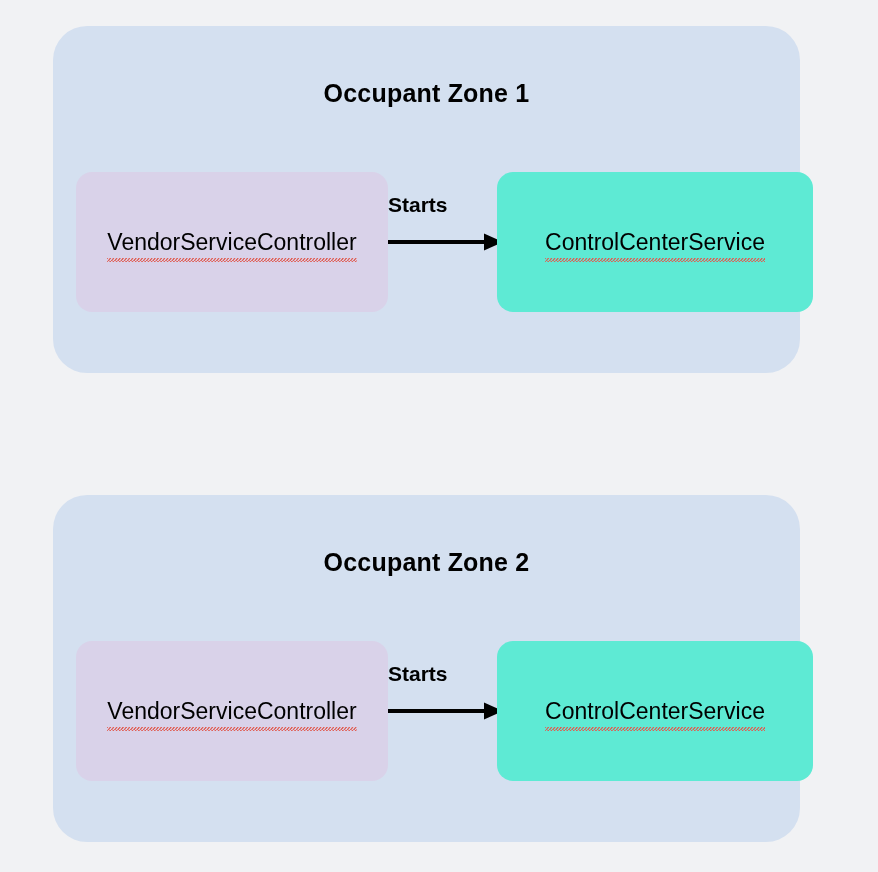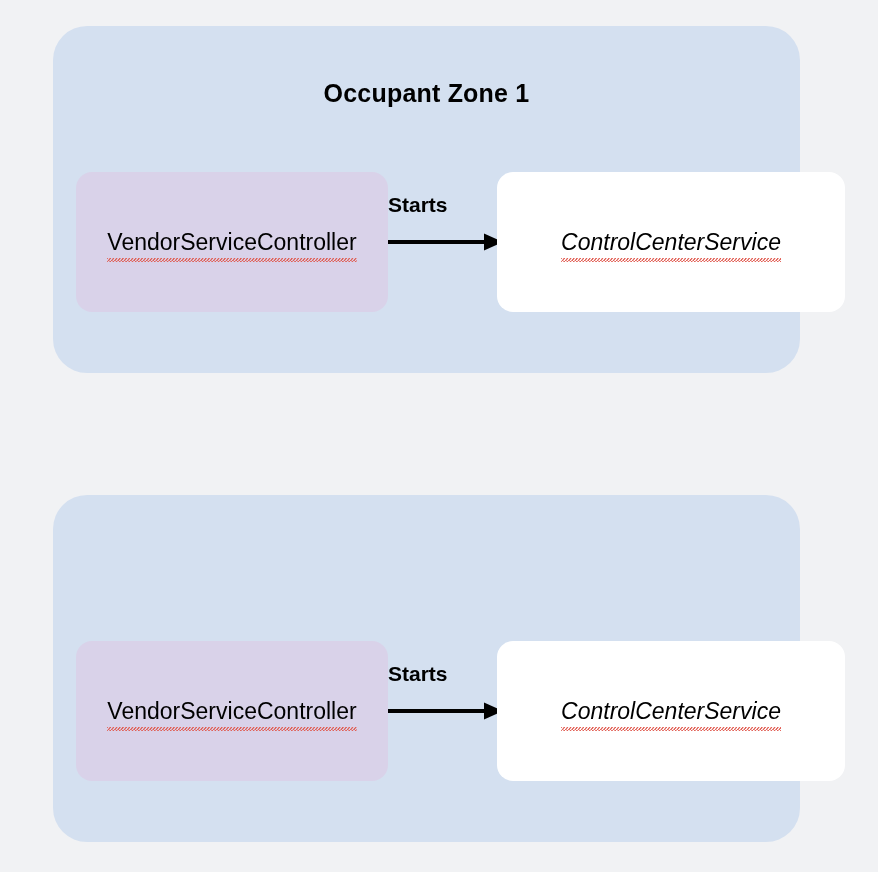--- a/index.html
+++ b/index.html
@@ -56,23 +56,22 @@
   }
   .node-vendor {
     left: 23px;
     top: 146px;
     width: 312px;
     background: #D9D2E9;
   }
   .node-control {
     left: 444px;
     top: 146px;
-    width: 348px;
-    background: #ffffff;
-    font-style: italic;
+    width: 316px;
+    background: #5eead4;
   }
   .node-label {
     font-size: 23px;
     color: #000000;
     white-space: nowrap;
     position: relative;
     line-height: 1;
   }
   
   .node-label::after {
@@ -161,20 +160,21 @@
         <polygon points="96,3.5 115,12 96,20.5" fill="#000000"></polygon>
       </svg>
     </div>
 
     <div class="node node-control">
       <span class="node-label">ControlCenterService</span>
     </div>
   </div>
 
   <div class="zone" id="zone-2">
+    <div class="zone-title">Occupant Zone 2</div>
 
     <div class="node node-vendor">
       <span class="node-label">VendorServiceController</span>
     </div>
 
     <div class="starts-group">
       <div class="starts-label">Starts</div>
       <svg class="starts-arrow" viewBox="0 0 115 24">
         <line x1="0" y1="12" x2="96" y2="12" stroke="#000000" stroke-width="4"></line>
         <polygon points="96,3.5 115,12 96,20.5" fill="#000000"></polygon>

